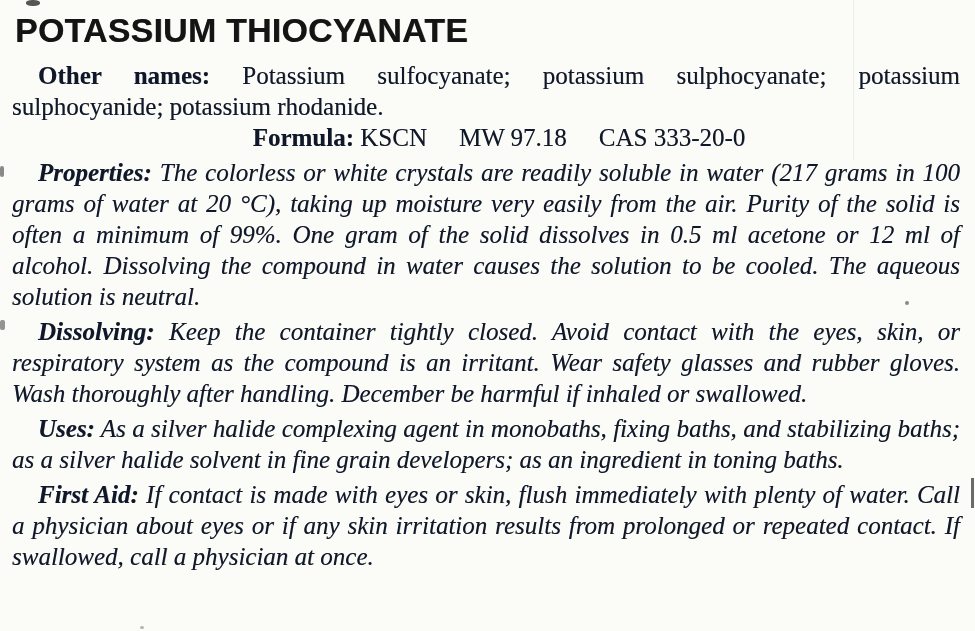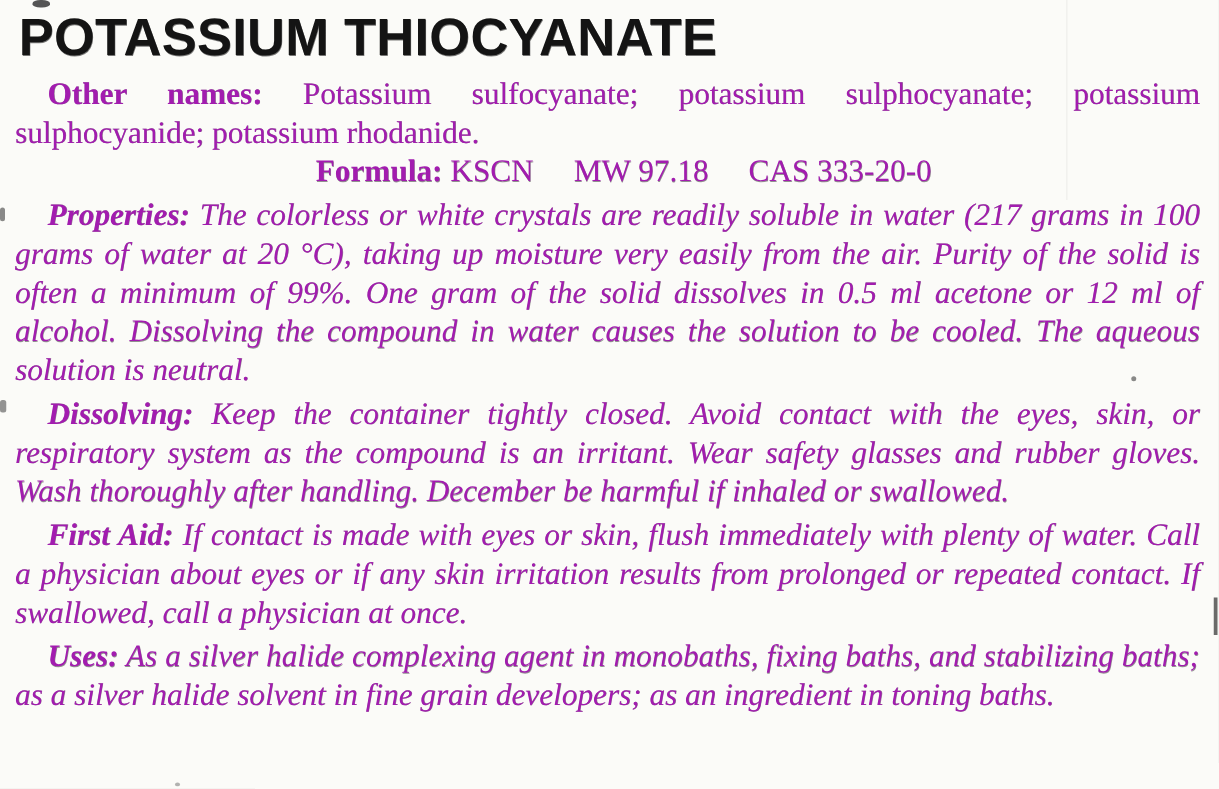--- a/index.html
+++ b/index.html
@@ -14,33 +14,33 @@
     background: #fbfbf8;
     overflow: hidden;
     color: #171717;
     box-sizing: border-box;
   }
   .title {
     margin: 0;
     padding: 11px 0 0 15px;
     font-family: "Liberation Sans", sans-serif;
     font-weight: 700;
-    font-size: 42px;
+    font-size: 34px;
     line-height: 38px;
     letter-spacing: 0.2px;
     color: #141414;
     text-shadow: 0.4px 0.4px 0 rgba(10,10,10,0.55);
   }
   .bodytext {
     padding: 11px 15px 0 12px;
     font-family: "Liberation Serif", serif;
     font-size: 25px;
     line-height: 31px;
     text-align: justify;
-    color: #a21caf;
+    color: #0f172a;
     text-shadow: 0.3px 0.3px 0 rgba(15,15,15,0.45);
   }
   .para {
     margin: 0;
     text-indent: 26px;
   }
   .sect {
     margin-top: 4px;
     font-style: italic;
   }
@@ -80,23 +80,23 @@
   <div class="bodytext">
 
     <p class="para"><b class="lead">Other names:</b> <span>Potassium sulfocyanate; potassium sulphocyanate; potassium sulphocyanide; potassium rhodanide.</span></p>
 
     <p class="para formula-line"><b class="lead">Formula:</b> <span class="formula-item">KSCN</span><span class="formula-item gap">MW 97.18</span><span class="formula-item gap">CAS 333-20-0</span></p>
 
     <p class="para sect"><b class="lead">Properties:</b> <span>The colorless or white crystals are readily soluble in water (217 grams in 100 grams of water at 20 °C), taking up moisture very easily from the air. Purity of the solid is often a minimum of 99%. One gram of the solid dissolves in 0.5 ml acetone or 12 ml of alcohol. Dissolving the compound in water causes the solution to be cooled. The aqueous solution is neutral.</span></p>
 
     <p class="para sect"><b class="lead">Dissolving:</b> <span>Keep the container tightly closed. Avoid contact with the eyes, skin, or respiratory system as the compound is an irritant. Wear safety glasses and rubber gloves. Wash thoroughly after handling. December be harmful if inhaled or swallowed.</span></p>
 
+    <p class="para sect"><b class="lead">Uses:</b> <span>As a silver halide complexing agent in monobaths, fixing baths, and stabilizing baths; as a silver halide solvent in fine grain developers; as an ingredient in toning baths.</span></p>
+
     <p class="para sect"><b class="lead">First Aid:</b> <span>If contact is made with eyes or skin, flush immediately with plenty of water. Call a physician about eyes or if any skin irritation results from prolonged or repeated contact. If swallowed, call a physician at once.</span></p>
-
-    <p class="para sect"><b class="lead">Uses:</b> <span>As a silver halide complexing agent in monobaths, fixing baths, and stabilizing baths; as a silver halide solvent in fine grain developers; as an ingredient in toning baths.</span></p>
 
   </div>
 
   <div class="artifact a-top-smudge"></div>
   <div class="artifact a-left-tick-1"></div>
   <div class="artifact a-left-tick-2"></div>
   <div class="artifact a-right-line"></div>
   <div class="artifact a-dot-1"></div>
   <div class="artifact a-dot-2"></div>
   <div class="artifact a-crease"></div>

